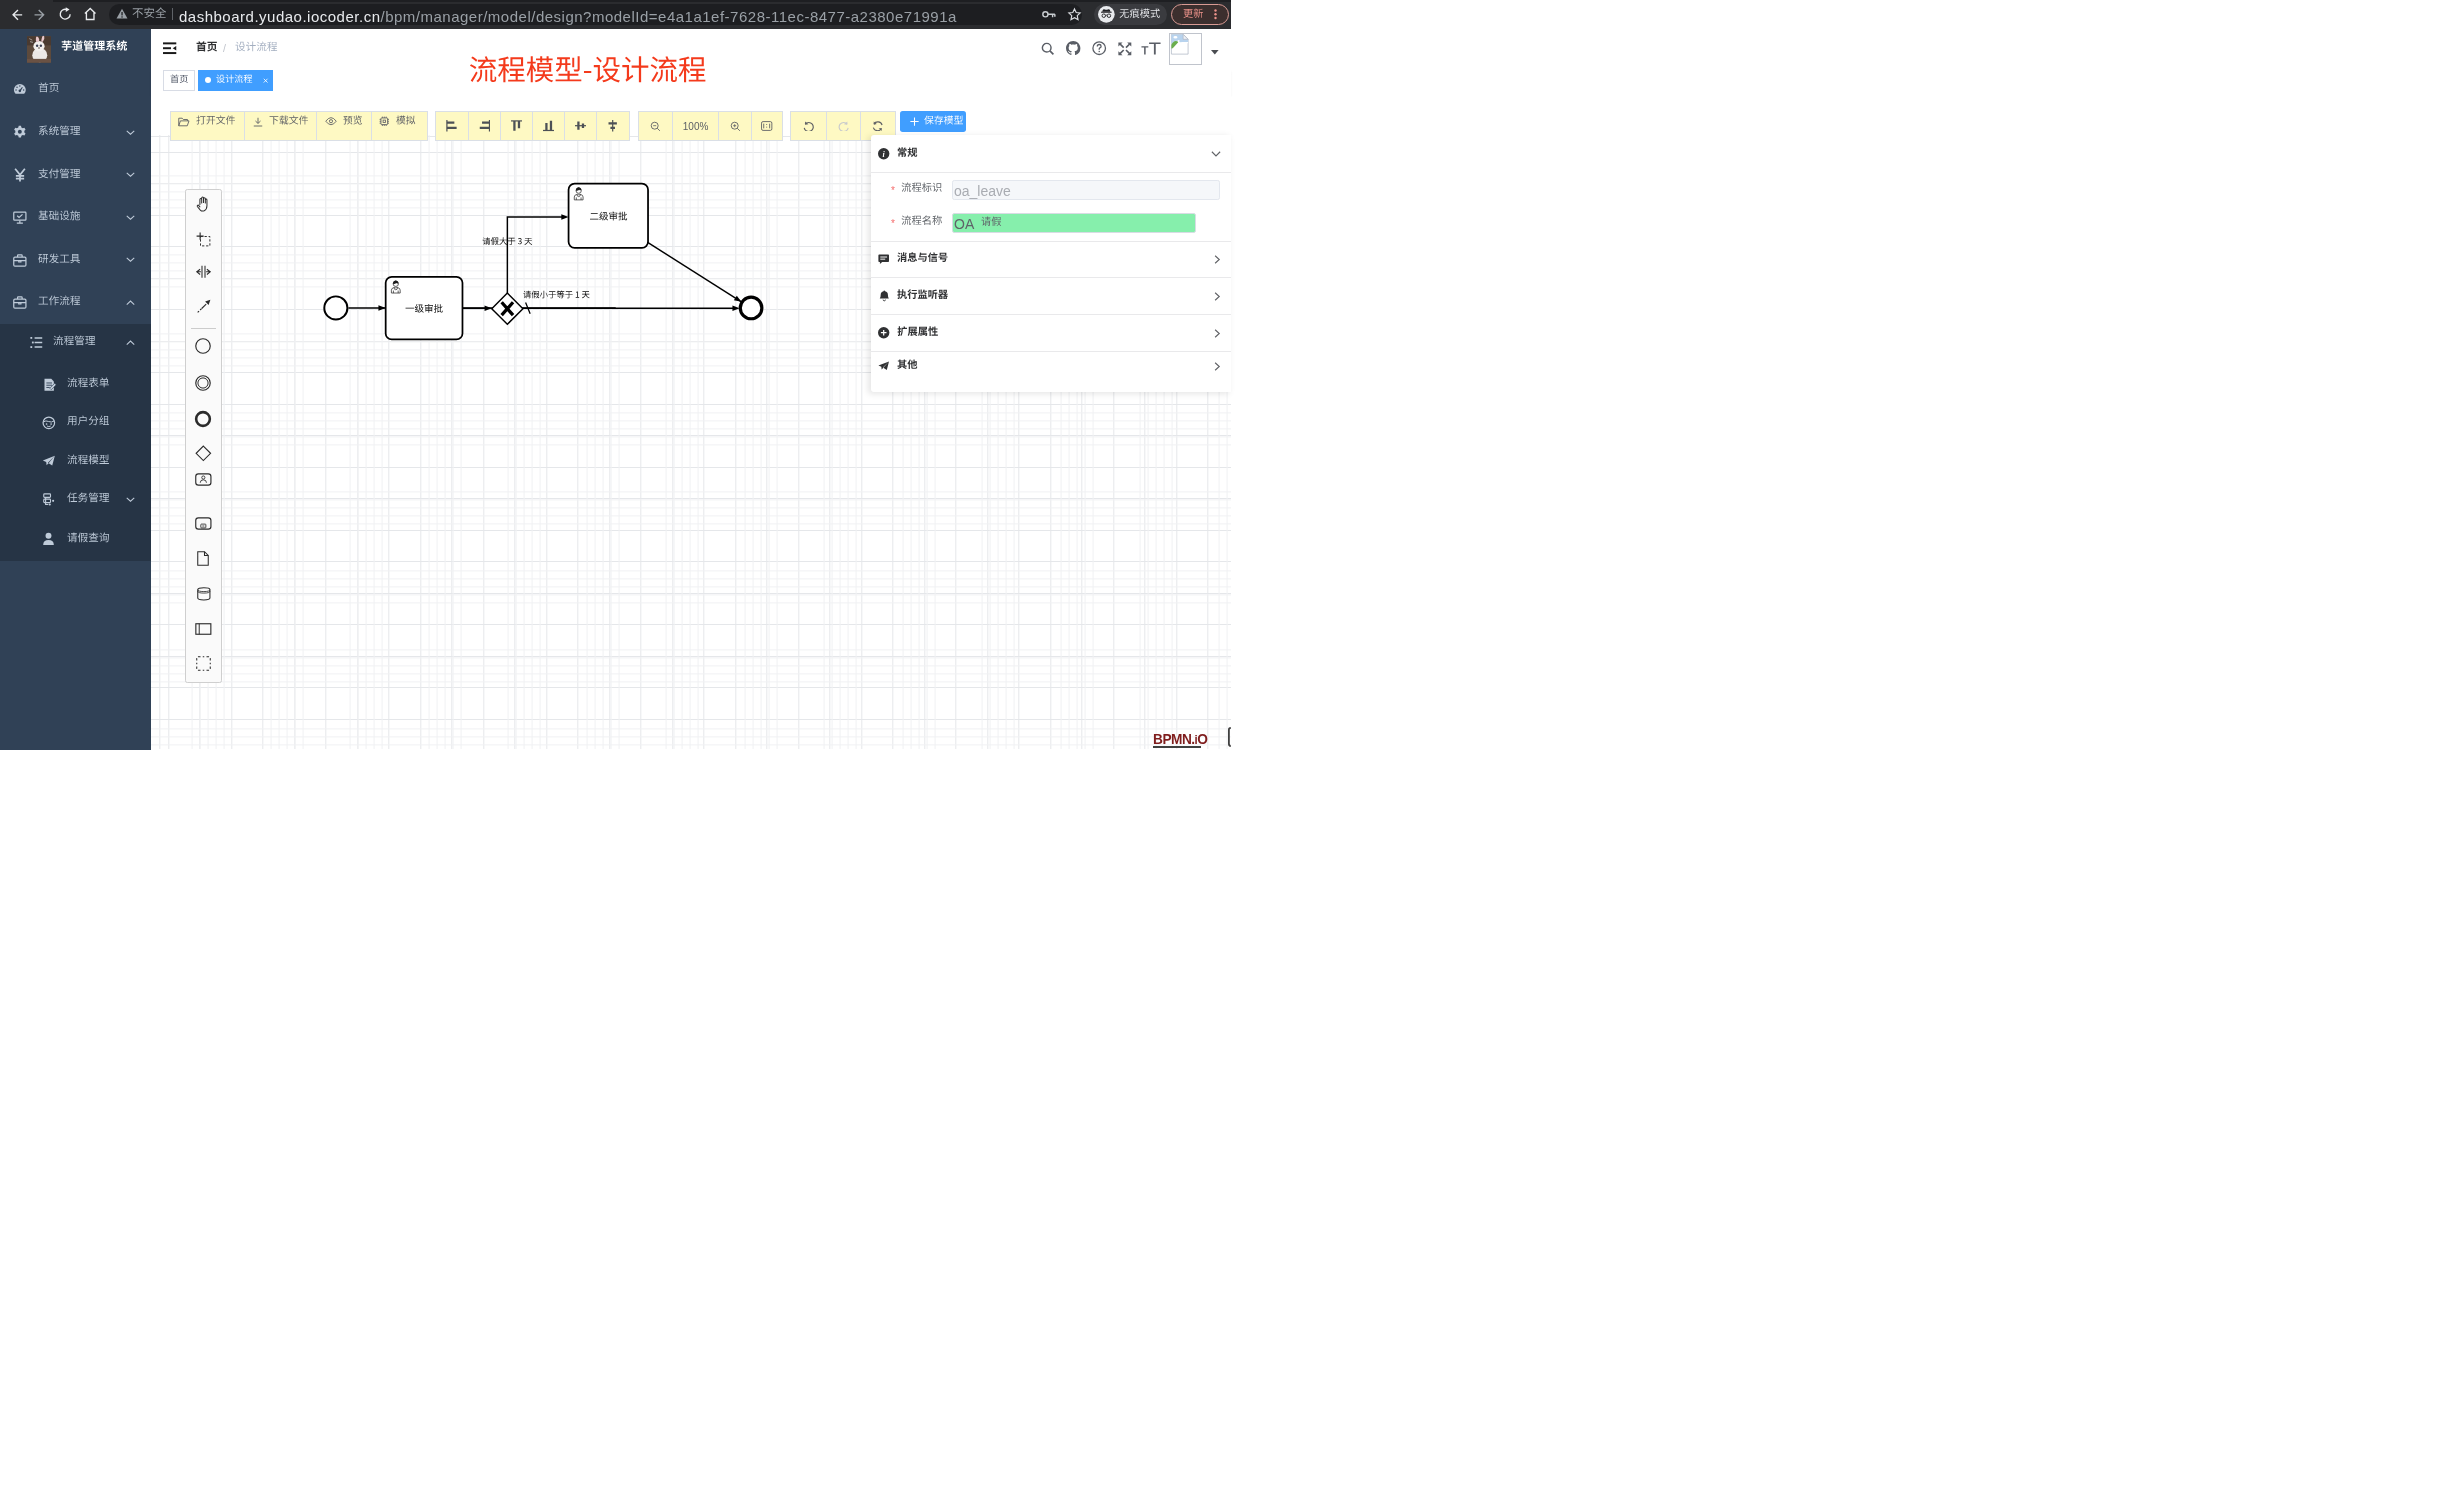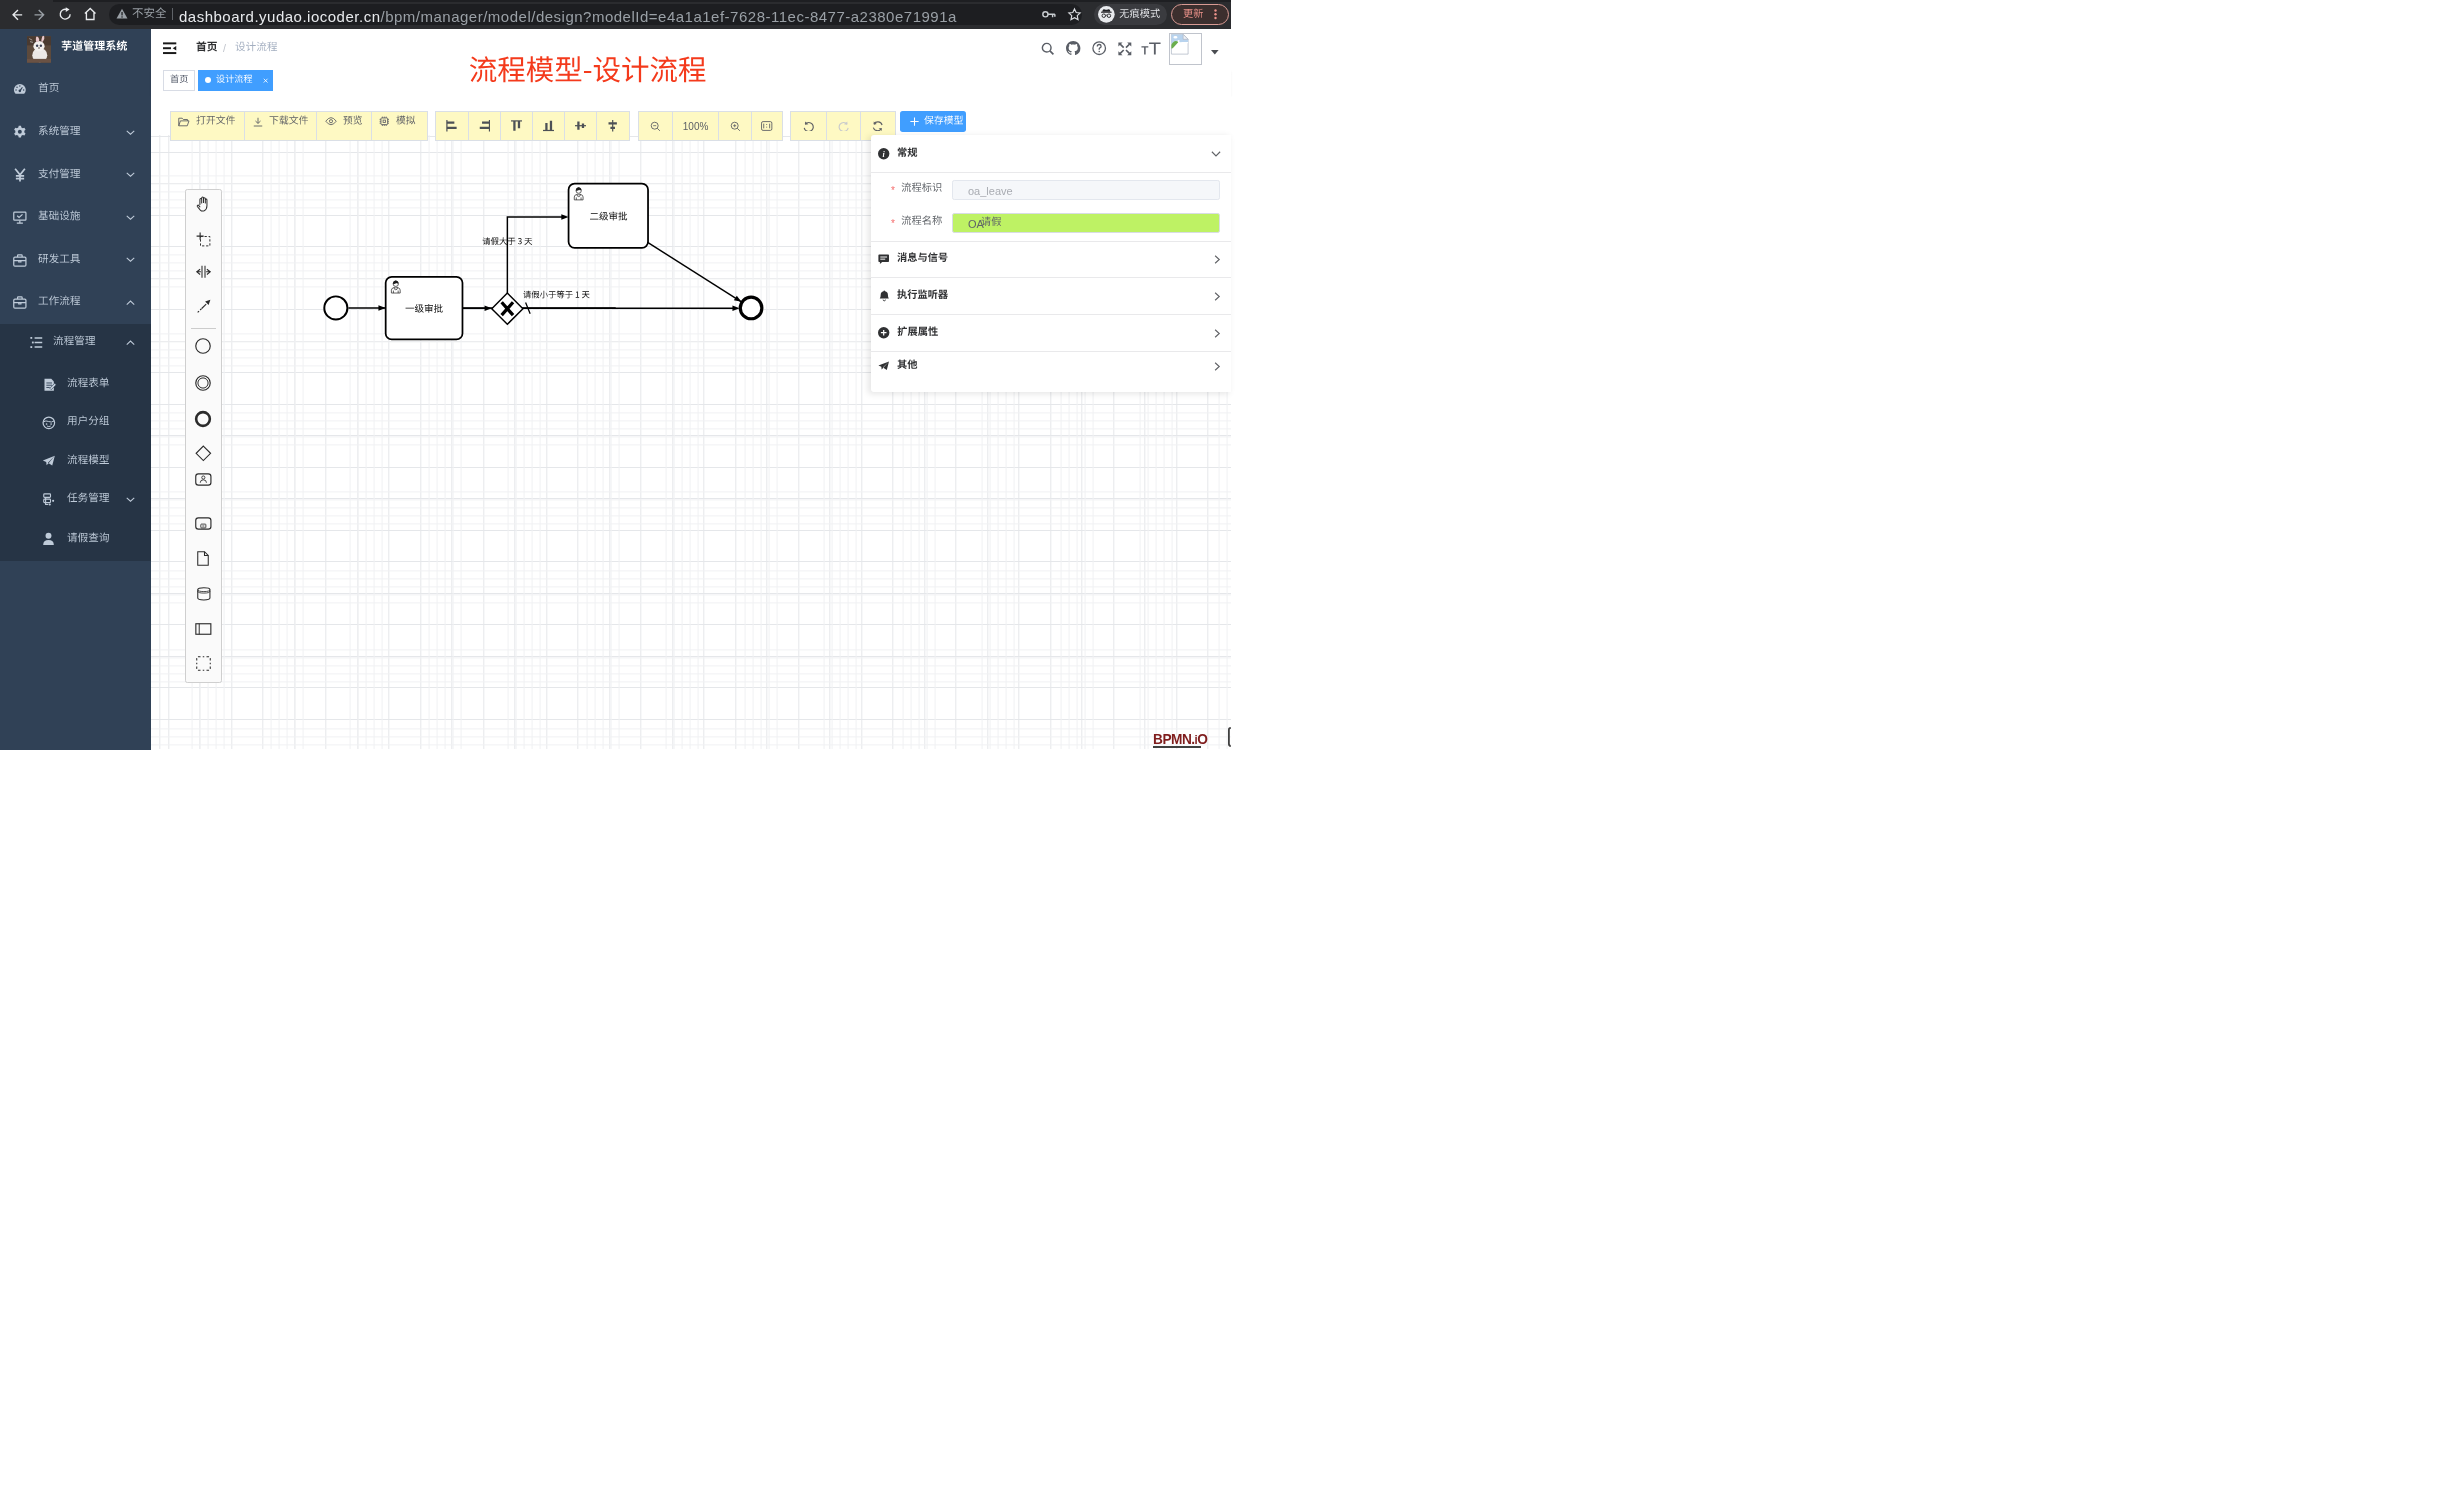--- a/index.html
+++ b/index.html
@@ -22,21 +22,21 @@
  repeating-linear-gradient(90deg,#e5e7ea 0,#e5e7ea 0.6px,transparent 0.6px,transparent 31.5px),
  repeating-linear-gradient(180deg,#e5e7ea 0,#e5e7ea 0.6px,transparent 0.6px,transparent 31.5px);
  background-position:1.6px 0,0 1.4px,17.3px 0,0 17px}
 .tbgroup{position:absolute;top:111px;height:30px;background:#fef9c3;border:0.8px solid #dadfe6;border-radius:0;display:flex}
 .tbcell{height:100%;display:flex;align-items:center;justify-content:center;color:#5c6066}
 .tbcell+.tbcell{border-left:0.8px solid #dadfe6}
 #save{position:absolute;left:900px;top:111px;width:66px;height:21px;background:#409eff;border-radius:2.7px}
 #palette{position:absolute;left:185px;top:189px;width:37px;height:494px;background:#fafafa;border:0.8px solid #cfcfcf;border-radius:2.3px}
 #panel{position:absolute;left:871px;top:135px;width:360px;height:257px;background:#fff;border-radius:3px 0 0 3px;box-shadow:-2.3px 1.5px 6px rgba(0,0,0,.10)}
 .pdiv{position:absolute;left:871px;width:360px;height:0.8px;background:#e9e9eb}
-.inp{position:absolute;height:20px;border-radius:2.3px;font-size:11px;line-height:20px;padding-left:15px;font-family:"Liberation Sans",sans-serif}
+.inp{position:absolute;height:20px;border-radius:2.3px;font-size:14px;line-height:20px;padding-left:1px;font-family:"Liberation Sans",sans-serif}
 </style></head><body>
 <div id="chrome">
     <div class="topstrip"></div>
 <div style="position:absolute;left:0;top:0;width:53px;height:1.9px;background:#2b2c2f;border-radius:0 0 0 0"></div>
 <svg class="t" style="left:9.5px;top:7.6px" width="13.7" height="13.7" viewBox="0 0 18 18">
       <path d="M10.5 2.5 L4 9 L10.5 15.5 M4 9 H16" stroke="#e8eaed" stroke-width="1.8" fill="none"></path>
     </svg>
 <svg class="t" style="left:33px;top:7.6px" width="13.7" height="13.7" viewBox="0 0 18 18">
       <path d="M7.5 2.5 L14 9 L7.5 15.5 M14 9 H2" stroke="#9aa0a6" stroke-width="1.8" fill="none"></path>
     </svg>
@@ -566,21 +566,21 @@
 <div class="pdiv" style="top:172px"></div>
 <div class="abs" style="left:891px;top:185px;color:#f56c6c;font-size:10px">*</div>
 <svg class="t" style="left:901px;top:182px" width="43" height="13.4" viewBox="0 0 56 17.6">
     <path fill="#5f6368" transform="translate(0,11.9)" d="M7.8 -4.9V0.5H8.7V-4.9ZM5.4 -4.9V-3.5C5.4 -2.3 5.2 -0.8 3.6 0.4C3.8 0.5 4.1 0.8 4.3 1C6.1 -0.3 6.3 -2 6.3 -3.5V-4.9ZM10.2 -4.9V-0.6C10.2 0.2 10.3 0.4 10.5 0.6C10.6 0.8 10.9 0.9 11.2 0.9C11.3 0.9 11.7 0.9 11.9 0.9C12.1 0.9 12.4 0.8 12.5 0.7C12.7 0.6 12.8 0.4 12.9 0.2C12.9 -0.1 13 -0.8 13 -1.4C12.8 -1.5 12.5 -1.6 12.3 -1.8C12.3 -1.1 12.3 -0.6 12.2 -0.4C12.2 -0.2 12.2 -0.1 12.1 -0C12 0 11.9 0 11.8 0C11.7 0 11.5 0 11.4 0C11.3 0 11.3 0 11.2 -0C11.2 -0.1 11.1 -0.2 11.1 -0.5V-4.9ZM1.1 -10.4C2 -10 3 -9.2 3.4 -8.7L4 -9.5C3.6 -10 2.6 -10.7 1.7 -11.2ZM0.5 -6.7C1.4 -6.3 2.5 -5.7 3 -5.2L3.6 -6.1C3 -6.5 1.9 -7.1 1.1 -7.5ZM0.9 0.2 1.7 0.9C2.5 -0.4 3.5 -2 4.2 -3.5L3.5 -4.1C2.7 -2.6 1.6 -0.8 0.9 0.2ZM7.5 -11.1C7.8 -10.7 8 -10.1 8.1 -9.6H4.3V-8.7H7C6.4 -7.9 5.6 -7 5.4 -6.7C5.1 -6.5 4.7 -6.4 4.5 -6.4C4.5 -6.1 4.7 -5.6 4.7 -5.4C5.1 -5.5 5.7 -5.6 11.3 -6C11.6 -5.6 11.8 -5.3 12 -5L12.8 -5.5C12.3 -6.3 11.2 -7.6 10.4 -8.5L9.6 -8C10 -7.6 10.3 -7.2 10.7 -6.8L6.4 -6.5C7 -7.2 7.6 -8 8.1 -8.7H12.8V-9.6H9.2C9 -10.1 8.7 -10.8 8.5 -11.3Z M20.7 -9.9H24.8V-7.4H20.7ZM19.7 -10.8V-6.5H25.7V-10.8ZM19.5 -2.8V-1.9H22.2V-0.2H18.6V0.7H26.5V-0.2H23.2V-1.9H25.9V-2.8H23.2V-4.5H26.2V-5.3H19.2V-4.5H22.2V-2.8ZM18.4 -11.2C17.4 -10.7 15.6 -10.3 14.1 -10C14.2 -9.8 14.3 -9.5 14.4 -9.3C15 -9.4 15.7 -9.5 16.4 -9.6V-7.5H14.2V-6.6H16.2C15.7 -5 14.8 -3.3 13.9 -2.3C14.1 -2.1 14.3 -1.7 14.4 -1.4C15.1 -2.2 15.8 -3.6 16.4 -4.9V1.1H17.4V-4.8C17.8 -4.2 18.4 -3.5 18.6 -3.1L19.2 -3.9C18.9 -4.2 17.8 -5.4 17.4 -5.8V-6.6H19V-7.5H17.4V-9.8C18 -10 18.6 -10.2 19.1 -10.4Z M33.3 -10.3V-9.4H39.2V-10.3ZM37.5 -4.4C38.2 -3 38.8 -1.3 39 -0.2L39.9 -0.6C39.7 -1.6 39 -3.3 38.4 -4.7ZM33.6 -4.6C33.3 -3.2 32.7 -1.7 31.9 -0.8C32.1 -0.7 32.5 -0.4 32.7 -0.2C33.5 -1.3 34.1 -2.8 34.6 -4.4ZM32.7 -7.1V-6.1H35.6V-0.2C35.6 -0.1 35.5 -0 35.3 0C35.2 0 34.5 0 33.8 -0C34 0.3 34.1 0.7 34.1 1C35.1 1 35.7 1 36.1 0.8C36.5 0.7 36.6 0.4 36.6 -0.2V-6.1H39.9V-7.1ZM29.7 -11.3V-8.5H27.7V-7.5H29.5C29.1 -5.9 28.2 -3.9 27.3 -2.9C27.5 -2.6 27.8 -2.2 27.9 -2C28.6 -2.8 29.2 -4.2 29.7 -5.7V1.1H30.7V-6C31.2 -5.3 31.7 -4.5 32 -4.1L32.6 -4.9C32.3 -5.2 31.1 -6.7 30.7 -7.2V-7.5H32.5V-8.5H30.7V-11.3Z M47.4 -9.4H51.5V-5.4H47.4ZM46.4 -10.4V-4.4H52.6V-10.4ZM50.5 -2.8C51.2 -1.6 51.9 -0 52.2 1L53.2 0.6C52.9 -0.4 52.1 -1.9 51.4 -3.1ZM47.4 -3.1C47 -1.7 46.3 -0.4 45.4 0.5C45.6 0.6 46.1 0.9 46.3 1.1C47.2 0.1 48 -1.3 48.4 -2.8ZM41.9 -10.4C42.6 -9.7 43.5 -8.9 44 -8.3L44.7 -9C44.2 -9.6 43.3 -10.4 42.5 -11ZM41.2 -7.1V-6.1H43.1V-1.4C43.1 -0.7 42.6 -0.2 42.3 0C42.5 0.2 42.8 0.5 42.9 0.7C43.1 0.4 43.5 0.1 45.9 -1.7C45.8 -1.9 45.6 -2.3 45.5 -2.6L44.1 -1.5V-7.1Z"></path>
   </svg>
 <div class="inp" style="left:952px;top:180px;width:268px;background:#f5f7fa;border:0.8px solid #e3e7ee;color:#a9acb2">oa_leave</div>
 <div class="abs" style="left:891px;top:218px;color:#f56c6c;font-size:10px">*</div>
 <svg class="t" style="left:901px;top:215px" width="43" height="13.4" viewBox="0 0 56 17.6">
     <path fill="#5f6368" transform="translate(0,11.9)" d="M7.8 -4.9V0.5H8.7V-4.9ZM5.4 -4.9V-3.5C5.4 -2.3 5.2 -0.8 3.6 0.4C3.8 0.5 4.1 0.8 4.3 1C6.1 -0.3 6.3 -2 6.3 -3.5V-4.9ZM10.2 -4.9V-0.6C10.2 0.2 10.3 0.4 10.5 0.6C10.6 0.8 10.9 0.9 11.2 0.9C11.3 0.9 11.7 0.9 11.9 0.9C12.1 0.9 12.4 0.8 12.5 0.7C12.7 0.6 12.8 0.4 12.9 0.2C12.9 -0.1 13 -0.8 13 -1.4C12.8 -1.5 12.5 -1.6 12.3 -1.8C12.3 -1.1 12.3 -0.6 12.2 -0.4C12.2 -0.2 12.2 -0.1 12.1 -0C12 0 11.9 0 11.8 0C11.7 0 11.5 0 11.4 0C11.3 0 11.3 0 11.2 -0C11.2 -0.1 11.1 -0.2 11.1 -0.5V-4.9ZM1.1 -10.4C2 -10 3 -9.2 3.4 -8.7L4 -9.5C3.6 -10 2.6 -10.7 1.7 -11.2ZM0.5 -6.7C1.4 -6.3 2.5 -5.7 3 -5.2L3.6 -6.1C3 -6.5 1.9 -7.1 1.1 -7.5ZM0.9 0.2 1.7 0.9C2.5 -0.4 3.5 -2 4.2 -3.5L3.5 -4.1C2.7 -2.6 1.6 -0.8 0.9 0.2ZM7.5 -11.1C7.8 -10.7 8 -10.1 8.1 -9.6H4.3V-8.7H7C6.4 -7.9 5.6 -7 5.4 -6.7C5.1 -6.5 4.7 -6.4 4.5 -6.4C4.5 -6.1 4.7 -5.6 4.7 -5.4C5.1 -5.5 5.7 -5.6 11.3 -6C11.6 -5.6 11.8 -5.3 12 -5L12.8 -5.5C12.3 -6.3 11.2 -7.6 10.4 -8.5L9.6 -8C10 -7.6 10.3 -7.2 10.7 -6.8L6.4 -6.5C7 -7.2 7.6 -8 8.1 -8.7H12.8V-9.6H9.2C9 -10.1 8.7 -10.8 8.5 -11.3Z M20.7 -9.9H24.8V-7.4H20.7ZM19.7 -10.8V-6.5H25.7V-10.8ZM19.5 -2.8V-1.9H22.2V-0.2H18.6V0.7H26.5V-0.2H23.2V-1.9H25.9V-2.8H23.2V-4.5H26.2V-5.3H19.2V-4.5H22.2V-2.8ZM18.4 -11.2C17.4 -10.7 15.6 -10.3 14.1 -10C14.2 -9.8 14.3 -9.5 14.4 -9.3C15 -9.4 15.7 -9.5 16.4 -9.6V-7.5H14.2V-6.6H16.2C15.7 -5 14.8 -3.3 13.9 -2.3C14.1 -2.1 14.3 -1.7 14.4 -1.4C15.1 -2.2 15.8 -3.6 16.4 -4.9V1.1H17.4V-4.8C17.8 -4.2 18.4 -3.5 18.6 -3.1L19.2 -3.9C18.9 -4.2 17.8 -5.4 17.4 -5.8V-6.6H19V-7.5H17.4V-9.8C18 -10 18.6 -10.2 19.1 -10.4Z M30.6 -7.1C31.2 -6.7 32 -6 32.6 -5.5C31.1 -4.6 29.3 -4 27.6 -3.7C27.8 -3.5 28.1 -3 28.2 -2.8C28.9 -2.9 29.7 -3.1 30.4 -3.4V1.1H31.4V0.4H37.4V1.1H38.5V-4.6H33.1C35.3 -5.8 37.3 -7.5 38.4 -9.6L37.7 -10L37.5 -10H32.8C33.1 -10.4 33.4 -10.8 33.6 -11.2L32.5 -11.4C31.7 -10.1 30.1 -8.6 27.9 -7.5C28.2 -7.4 28.5 -7 28.6 -6.8C29.9 -7.4 31 -8.2 31.9 -9.1H36.9C36.1 -7.9 34.9 -6.9 33.6 -6C32.9 -6.6 32 -7.2 31.3 -7.7ZM37.4 -0.6H31.4V-3.7H37.4Z M47.4 -6.1C47.1 -4.4 46.6 -2.7 45.8 -1.6C46 -1.5 46.4 -1.2 46.6 -1.1C47.4 -2.3 48 -4.1 48.4 -5.9ZM51.1 -5.9C51.7 -4.5 52.2 -2.5 52.4 -1.2L53.4 -1.5C53.1 -2.8 52.6 -4.7 51.9 -6.2ZM47.7 -11.3C47.4 -9.6 46.8 -7.9 46 -6.7V-7.5H44.3V-9.9C44.9 -10 45.5 -10.2 46 -10.4L45.4 -11.2C44.4 -10.8 42.8 -10.4 41.4 -10.2C41.5 -9.9 41.6 -9.6 41.6 -9.4C42.2 -9.4 42.8 -9.5 43.3 -9.7V-7.5H41.2V-6.5H43.2C42.7 -5 41.8 -3.2 40.9 -2.3C41.1 -2 41.4 -1.6 41.4 -1.4C42.1 -2.2 42.8 -3.5 43.3 -4.9V1.1H44.3V-5C44.7 -4.4 45.2 -3.6 45.4 -3.3L46 -4C45.8 -4.4 44.7 -5.6 44.3 -6V-6.5H45.9L45.8 -6.4C46.1 -6.3 46.5 -6.1 46.7 -5.9C47.2 -6.6 47.6 -7.6 48 -8.6H49.3V-0.2C49.3 0 49.3 0.1 49.1 0.1C48.9 0.1 48.3 0.1 47.7 0.1C47.8 0.3 48 0.8 48 1C48.9 1 49.5 1 49.8 0.9C50.2 0.7 50.3 0.4 50.3 -0.2V-8.6H52.2C51.9 -8.1 51.7 -7.6 51.4 -7.1L52.3 -6.9C52.7 -7.7 53.1 -8.6 53.4 -9.4L52.8 -9.6L52.6 -9.5H48.3C48.4 -10.1 48.5 -10.6 48.7 -11.1Z"></path>
   </svg>
-<div class="inp" style="left:952px;top:213px;width:268px;background:#bef264;border:0.8px solid #d8dce4;color:#5f6368">OA <span style="display:inline-block;width:0.8px"></span></div>
+<div class="inp" style="left:952px;top:213px;width:244px;background:#86efac;border:0.8px solid #d8dce4;color:#5f6368">OA <span style="display:inline-block;width:0.8px"></span></div>
 <svg class="t" style="left:981px;top:216px" width="22" height="13.4" viewBox="0 0 29 17.6">
     <path fill="#5f6368" transform="translate(0,11.9)" d="M1.4 -10.4C2.1 -9.8 3 -8.9 3.5 -8.3L4.1 -9C3.7 -9.6 2.8 -10.4 2.1 -11ZM0.6 -7.1V-6.1H2.6V-1.2C2.6 -0.6 2.2 -0.2 1.9 -0C2.1 0.2 2.4 0.6 2.5 0.8C2.7 0.6 3 0.3 5.3 -1.5C5.2 -1.7 5 -2.1 5 -2.3L3.6 -1.3V-7.1ZM6.7 -2.9H10.9V-1.8H6.7ZM6.7 -3.6V-4.6H10.9V-3.6ZM8.3 -11.3V-10.3H5.2V-9.5H8.3V-8.6H5.5V-7.9H8.3V-7H4.8V-6.2H13V-7H9.3V-7.9H12.1V-8.6H9.3V-9.5H12.5V-10.3H9.3V-11.3ZM5.7 -5.4V1.1H6.7V-1H10.9V-0.1C10.9 0.1 10.8 0.1 10.7 0.2C10.5 0.2 9.8 0.2 9.1 0.1C9.3 0.4 9.4 0.8 9.4 1C10.4 1 11 1 11.4 0.9C11.8 0.7 11.9 0.4 11.9 -0.1V-5.4Z M22 -10.7V-9.9H24.9V-7.4H22V-6.5H25.8V-10.7ZM16.3 -11.3C15.8 -9.2 15 -7.1 14 -5.8C14.1 -5.5 14.4 -5 14.5 -4.7C14.8 -5.1 15.1 -5.6 15.4 -6.1V1.1H16.4V-8.2C16.7 -9.1 17 -10.1 17.3 -11.1ZM17.7 -10.7V1H18.7V-1.7H21.3V-2.5H18.7V-4.2H21.2V-5.1H18.7V-6.5H21.5V-10.7ZM24.9 -4.6C24.7 -3.7 24.3 -2.8 23.8 -2.1C23.3 -2.9 22.9 -3.7 22.7 -4.6ZM21.6 -5.5V-4.6H22.5L21.9 -4.5C22.2 -3.3 22.6 -2.3 23.2 -1.4C22.4 -0.6 21.5 0 20.5 0.4C20.7 0.5 20.9 0.9 21 1.1C22 0.7 22.9 0.1 23.7 -0.7C24.3 0.1 25.1 0.7 25.9 1.1C26.1 0.8 26.4 0.5 26.6 0.3C25.7 -0.1 24.9 -0.6 24.3 -1.4C25.1 -2.4 25.7 -3.7 26 -5.3L25.4 -5.5L25.2 -5.5ZM18.7 -9.9H20.6V-7.4H18.7Z"></path>
   </svg>
 <div class="pdiv" style="top:241px"></div>
 <svg class="t" style="left:878px;top:254px" width="11.4" height="10.6" viewBox="0 0 15 14">
     <path d="M0.5 1.5 Q0.5 0.5 1.5 0.5 H13.5 Q14.5 0.5 14.5 1.5 V9.5 Q14.5 10.5 13.5 10.5 H5.5 L2.5 13.2 V10.5 H1.5 Q0.5 10.5 0.5 9.5 Z" fill="#303133"></path>
     <path d="M3 4 H12 M3 6.8 H9.5" stroke="#fff" stroke-width="1.3"></path>
   </svg>
 <svg class="t" style="left:897px;top:252px" width="53" height="13.4" viewBox="0 0 70 17.6">
     <path fill="#303133" transform="translate(0,11.9)" d="M11.4 -11.2C11.1 -10.3 10.6 -9.3 10.2 -8.6L11.6 -8C12 -8.7 12.5 -9.7 12.9 -10.6ZM4.6 -10.5C5.2 -9.7 5.7 -8.6 5.9 -8L7.3 -8.6C7.1 -9.3 6.5 -10.3 6 -11.1ZM1 -10.2C1.8 -9.8 2.9 -9.1 3.4 -8.6L4.4 -9.8C3.8 -10.3 2.8 -11 2 -11.4ZM0.4 -6.6C1.2 -6.2 2.3 -5.5 2.8 -5L3.8 -6.2C3.2 -6.7 2.1 -7.4 1.3 -7.8ZM0.8 0.1 2.2 1.1C2.9 -0.2 3.7 -1.8 4.3 -3.2L3.1 -4.2C2.3 -2.6 1.4 -0.9 0.8 0.1ZM6.6 -3.8H10.8V-2.8H6.6ZM6.6 -5.2V-6.2H10.8V-5.2ZM7.9 -11.5V-7.7H5.1V1.2H6.6V-1.5H10.8V-0.6C10.8 -0.4 10.7 -0.3 10.5 -0.3C10.3 -0.3 9.6 -0.3 8.9 -0.4C9.2 0.1 9.4 0.7 9.4 1.2C10.4 1.2 11.2 1.2 11.7 0.9C12.2 0.7 12.3 0.2 12.3 -0.5V-7.7H9.6V-11.5Z M17.5 -7.3H22.9V-6.6H17.5ZM17.5 -5.5H22.9V-4.9H17.5ZM17.5 -9H22.9V-8.4H17.5ZM16.9 -2.8V-0.9C16.9 0.5 17.4 1 19.3 1C19.7 1 21.5 1 21.9 1C23.4 1 23.9 0.5 24.1 -1.4C23.6 -1.5 22.9 -1.7 22.6 -2C22.5 -0.7 22.4 -0.5 21.8 -0.5C21.3 -0.5 19.8 -0.5 19.5 -0.5C18.7 -0.5 18.5 -0.5 18.5 -0.9V-2.8ZM23.5 -2.7C24.1 -1.7 24.7 -0.5 24.9 0.3L26.5 -0.4C26.2 -1.2 25.6 -2.4 25 -3.3ZM15.2 -3C14.9 -2.1 14.4 -0.9 13.9 -0.2L15.4 0.6C15.8 -0.3 16.3 -1.5 16.6 -2.4ZM19.1 -3.2C19.7 -2.6 20.4 -1.7 20.7 -1.1L22 -1.8C21.7 -2.4 21.2 -3.1 20.6 -3.6H24.5V-10.3H20.8C21 -10.6 21.2 -11 21.4 -11.4L19.4 -11.6C19.3 -11.2 19.2 -10.7 19.1 -10.3H15.9V-3.6H19.8Z M27.7 -3.5V-2H36.1V-3.5ZM30.3 -11.2C30.1 -9.2 29.5 -6.6 29.1 -5L30.5 -4.9H30.8H37.5C37.3 -2.4 37 -1 36.5 -0.7C36.3 -0.5 36.1 -0.5 35.8 -0.5C35.3 -0.5 34.2 -0.5 33.2 -0.6C33.5 -0.1 33.8 0.5 33.8 1C34.8 1.1 35.8 1.1 36.3 1C37 1 37.5 0.8 37.9 0.4C38.6 -0.3 38.9 -1.9 39.3 -5.7C39.3 -6 39.3 -6.4 39.3 -6.4H31.1L31.5 -8.3H39V-9.8H31.8L32 -11.1Z M45.7 -7.3V-6.1H52.5V-7.3ZM45.7 -5.4V-4.1H52.5V-5.4ZM45.5 -3.3V1.2H46.8V0.8H51.2V1.1H52.6V-3.3ZM46.8 -0.5V-2.1H51.2V-0.5ZM47.8 -11C48.1 -10.5 48.4 -9.8 48.6 -9.4H44.7V-8H53.5V-9.4H49.3L50.1 -9.7C49.9 -10.2 49.5 -10.9 49.2 -11.5ZM43.7 -11.4C43 -9.5 42 -7.6 40.8 -6.3C41.1 -6 41.5 -5.1 41.6 -4.8C42 -5.1 42.3 -5.6 42.6 -6V1.2H44.1V-8.6C44.5 -9.4 44.8 -10.2 45.1 -11Z M57.9 -9.6H63.5V-8.3H57.9ZM56.3 -11V-6.9H65.2V-11ZM54.7 -6.1V-4.6H57.3C57 -3.7 56.7 -2.8 56.4 -2.1H63.3C63.1 -1.2 62.9 -0.6 62.7 -0.4C62.5 -0.3 62.3 -0.3 62 -0.3C61.6 -0.3 60.6 -0.3 59.7 -0.4C60 0 60.2 0.7 60.3 1.1C61.2 1.2 62.1 1.2 62.6 1.1C63.2 1.1 63.7 1 64.1 0.6C64.6 0.2 64.9 -0.8 65.2 -2.9C65.2 -3.1 65.2 -3.6 65.2 -3.6H58.8L59.1 -4.6H66.7V-6.1Z"></path>

